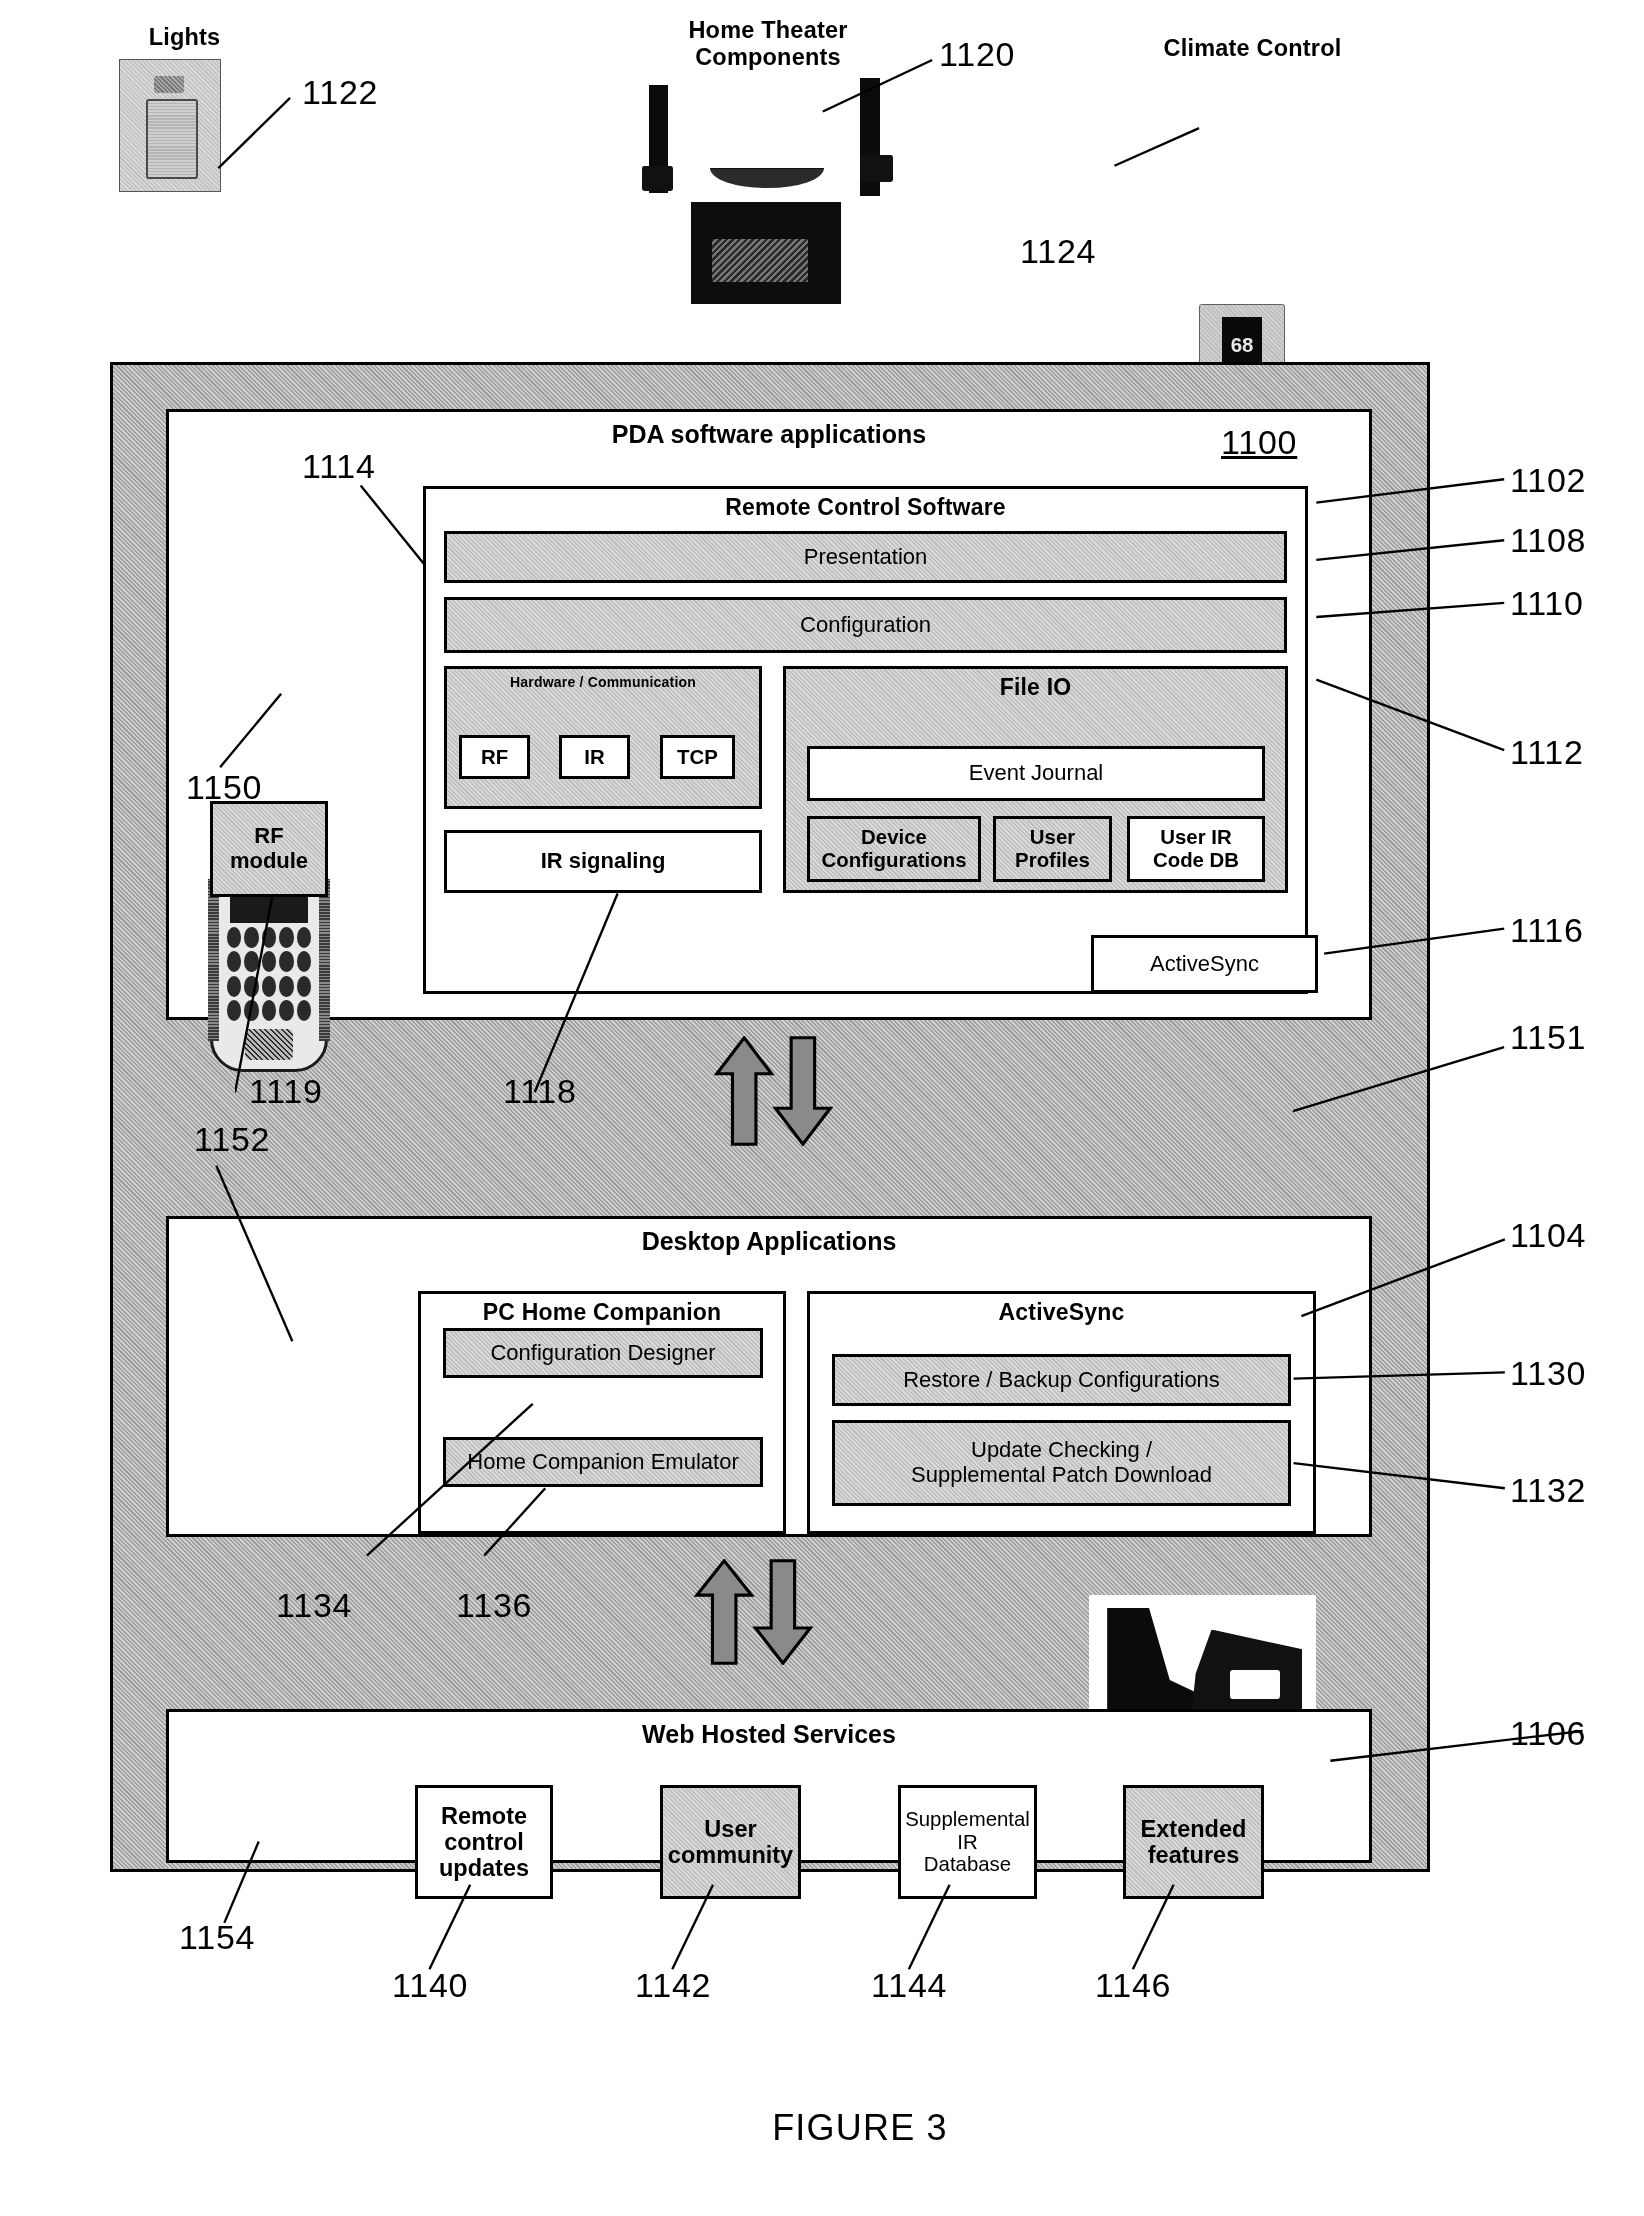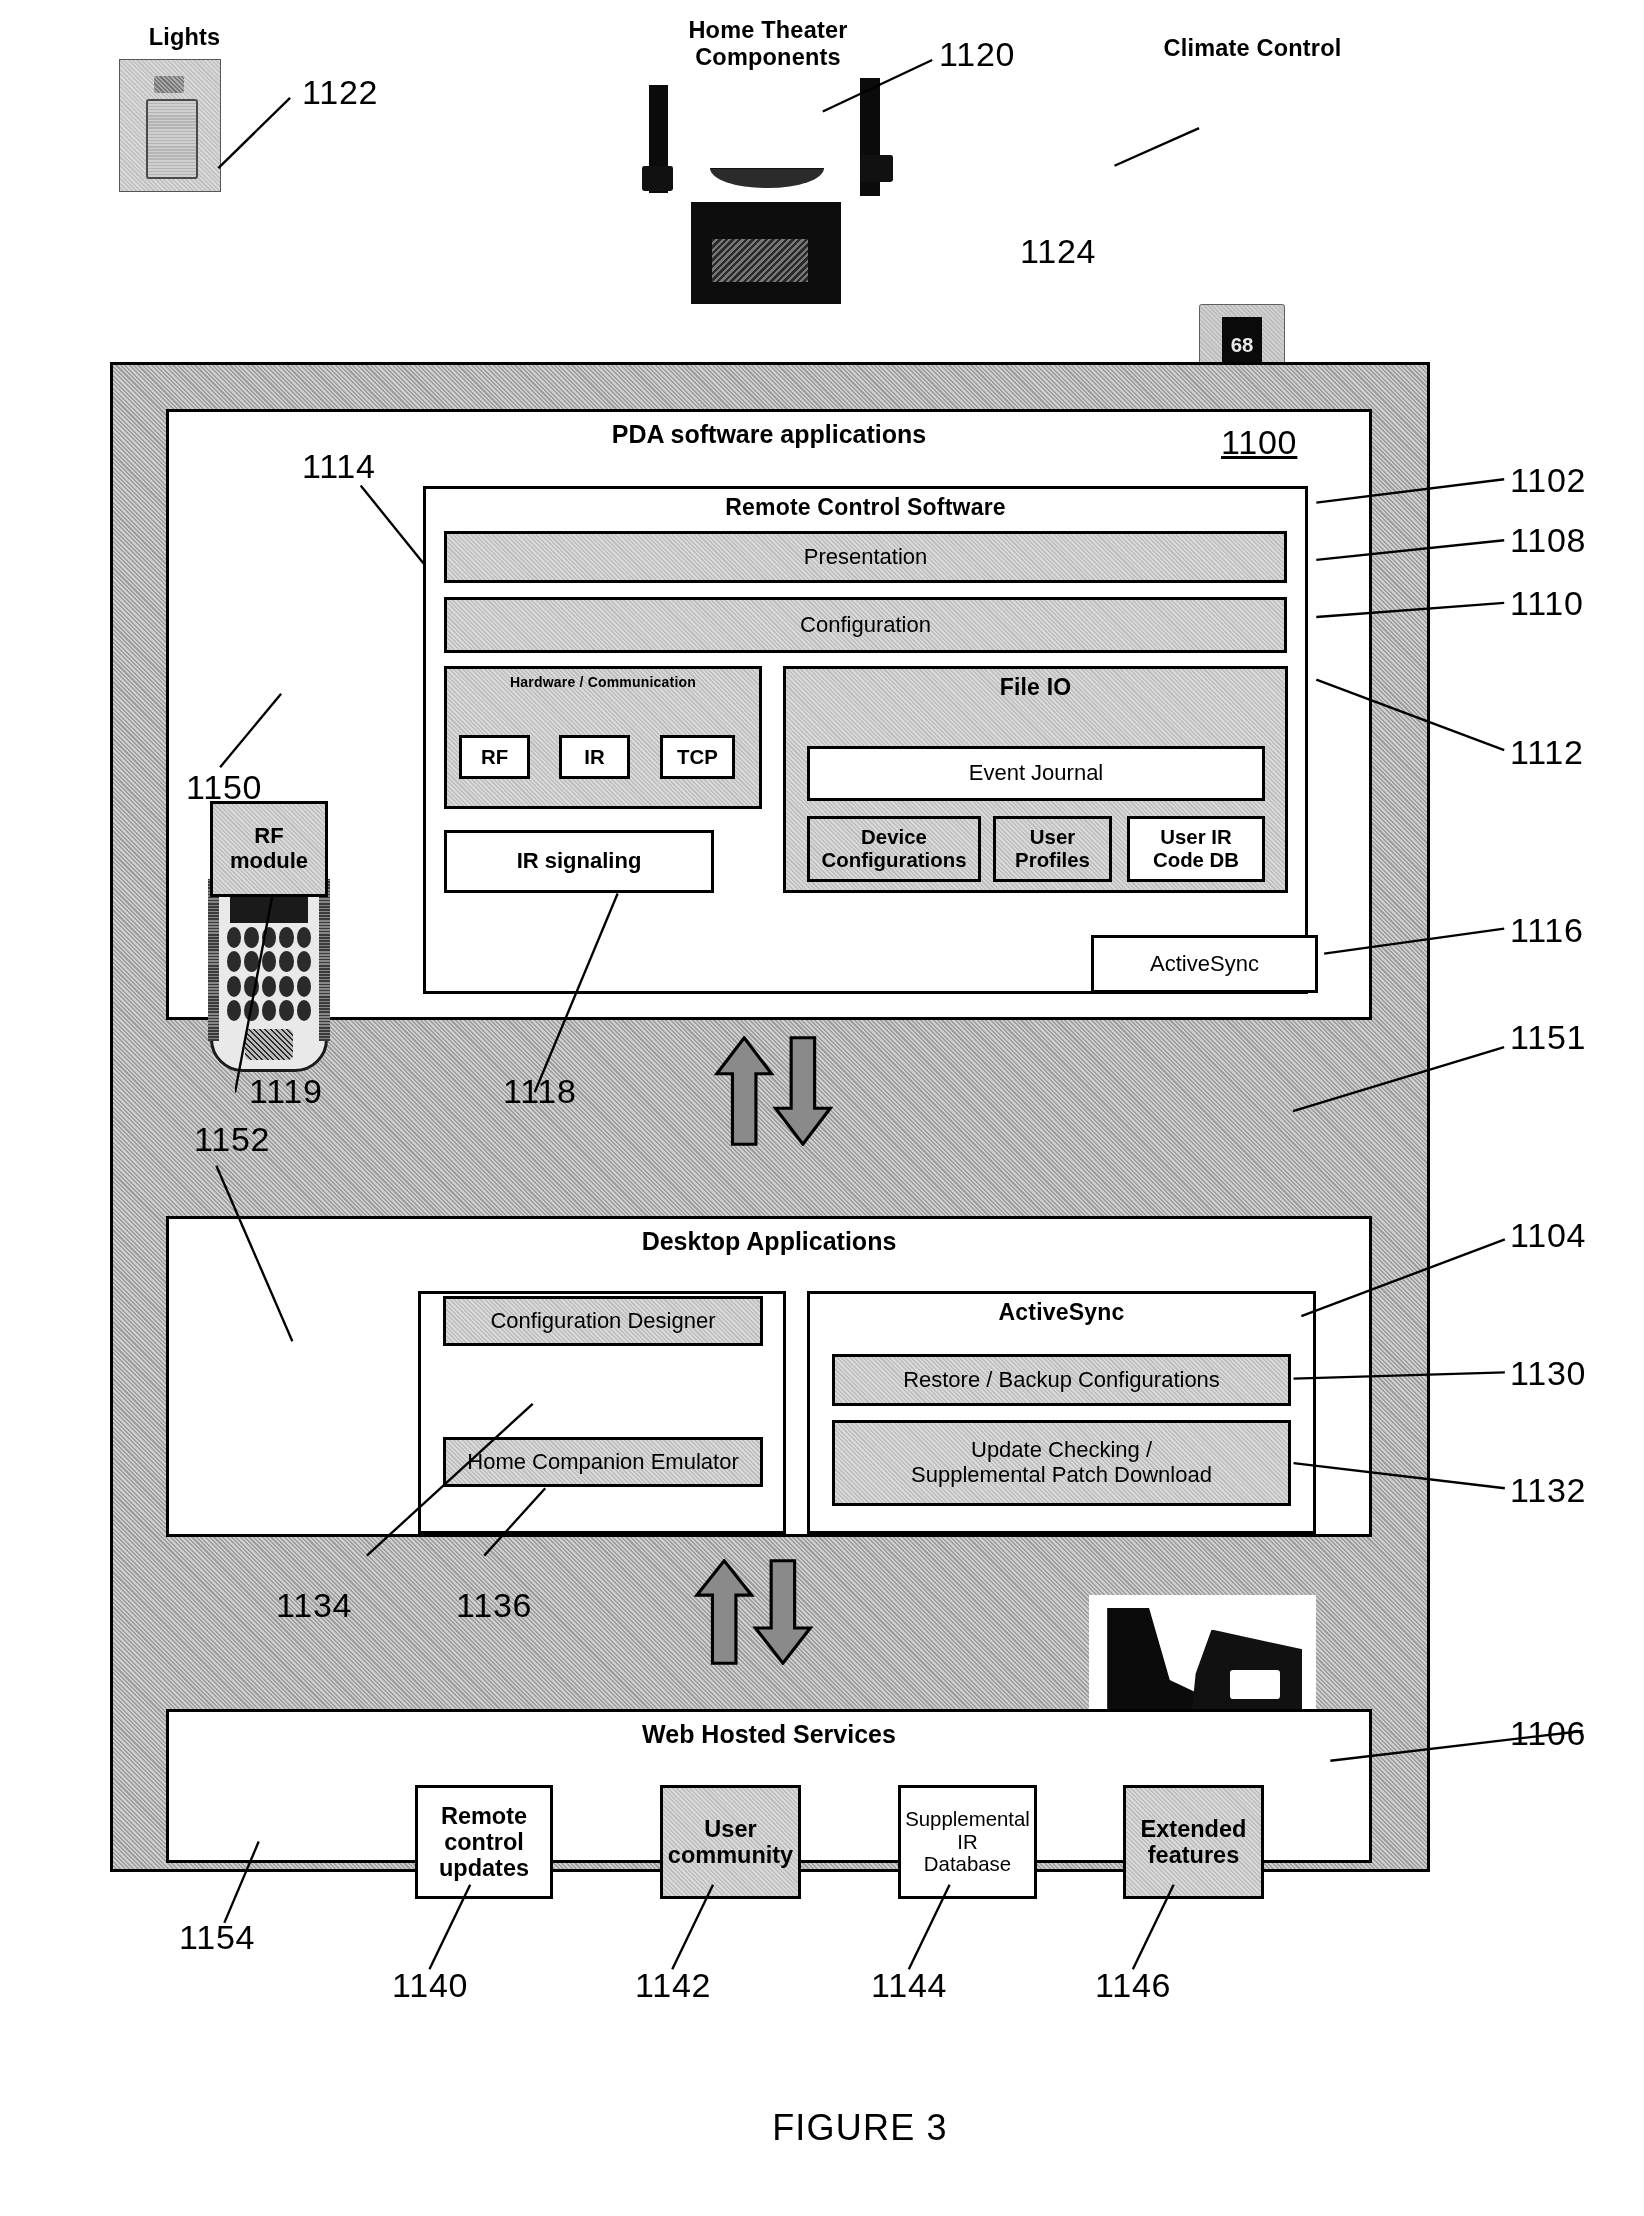--- a/index.html
+++ b/index.html
@@ -230,21 +230,21 @@
 <div class="box" style="left:459px; top:735px; width:71px; height:44px;">
   <div class="lbl b sm">RF</div>
 </div>
 <div class="box" style="left:559px; top:735px; width:71px; height:44px;">
   <div class="lbl b sm">IR</div>
 </div>
 <div class="box" style="left:660px; top:735px; width:75px; height:44px;">
   <div class="lbl b sm">TCP</div>
 </div>
 
-<div class="box" style="left:444px; top:830px; width:270px; height:63px;">
+<div class="box" style="left:444px; top:830px; width:318px; height:63px;">
   <div class="lbl b">IR signaling</div>
 </div>
 <svg class="abs" style="left:533px; top:892px; width:102px; height:205px;" viewBox="0 0 130 262" width="102" height="205">
   <line x1="108" y1="2" x2="2" y2="256" stroke="#000" stroke-width="3"></line>
 </svg>
 <div class="abs refnum" style="left:503px; top:1072px;">1118</div>
 
 <div class="box sh" style="left:783px; top:666px; width:505px; height:227px;">
   <div class="ttl">File IO</div>
 </div>
@@ -308,21 +308,21 @@
 
 <div class="abs pc" style="left:194px; top:1299px; width:172px; height:180px;"></div>
 <svg class="abs" style="left:210px; top:1161px; width:102px; height:188px;" viewBox="0 0 130 240" width="102" height="188">
   <line x1="8" y1="6" x2="105" y2="230" stroke="#000" stroke-width="3"></line>
 </svg>
 <div class="abs refnum" style="left:194px; top:1120px;">1152</div>
 
 <div class="box" style="left:418px; top:1291px; width:368px; height:243px;">
   <div class="ttl">PC Home Companion</div>
 </div>
-<div class="box sh" style="left:443px; top:1296px; width:320px; height:50px;padding-left:35px;">
+<div class="box sh" style="left:443px; top:1328px; width:320px; height:50px;padding-left:35px;">
   <div class="lbl">Configuration Designer</div>
 </div>
 <div class="box sh" style="left:443px; top:1437px; width:320px; height:50px;">
   <div class="lbl">Home Companion Emulator</div>
 </div>
 <svg class="abs" style="left:298px; top:1402px; width:266px; height:157px;" viewBox="0 0 340 200" width="266" height="157">
   <line x1="300" y1="2" x2="88" y2="196" stroke="#000" stroke-width="3"></line>
   <line x1="316" y1="110" x2="238" y2="196" stroke="#000" stroke-width="3"></line>
 </svg>
 <div class="abs refnum" style="left:276px; top:1586px;">1134</div>

